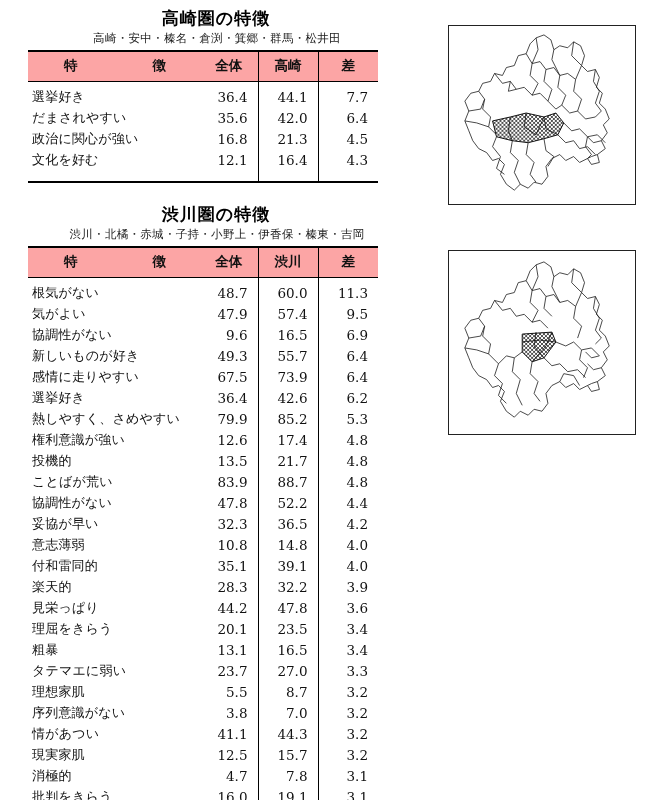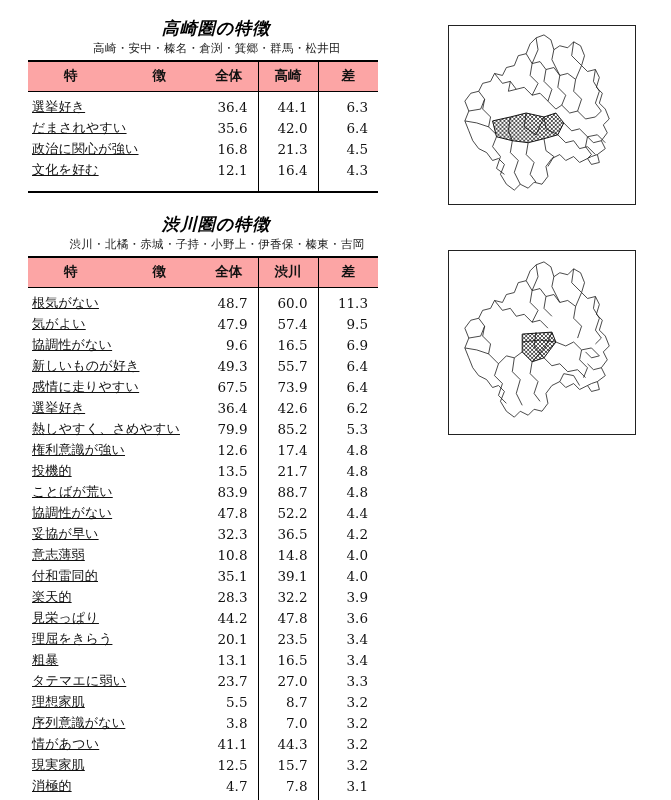--- a/index.html
+++ b/index.html
@@ -28,23 +28,22 @@
   .table-block { position: absolute; left: 0; width: 420px; }
   #block-takasaki { top: 4px; }
   #block-shibukawa { top: 200px; }
 
   .tbl-title {
     text-align: center;
     font-weight: bold;
     font-size: 17px;
     letter-spacing: 1px;
     color: #000;
-    margin: 13px 0 1px 0;
+    margin: 3px 0 1px 0;
     padding-left: 12px;
-    font-style: italic;
   }
   .tbl-subtitle {
     text-align: center;
     font-size: 11.5px;
     letter-spacing: 0.3px;
     color: #1a1a1a;
     margin: 0 0 4px 0;
     padding-left: 14px;
     white-space: nowrap;
   }
@@ -78,21 +77,20 @@
 
   table.stat tbody td {
     font-size: 13px;
     padding: 1.5px 0;
     background: #fff;
   }
   table.stat tbody td.td-label {
     text-align: left;
     padding-left: 4px;
     letter-spacing: 0.2px;
-    text-decoration: underline;
   }
   table.stat tbody td.num {
     text-align: right;
     font-family: "DejaVu Serif", "Liberation Serif", serif;
     font-size: 13.5px;
     padding-right: 10px;
   }
   table.stat tbody td.sep { border-left: 1.5px solid #000; }
   table.stat tbody tr:first-child td { padding-top: 6px; }
   table.stat tbody tr:last-child td { padding-bottom: 12px; }
@@ -138,21 +136,21 @@
           <th>全体</th>
           <th class="sep">高崎</th>
           <th class="sep">差</th>
         </tr>
       </thead>
       <tbody>
         <tr>
           <td class="td-label">選挙好き</td>
           <td class="num">36.4</td>
           <td class="num sep">44.1</td>
-          <td class="num sep">6.3</td>
+          <td class="num sep">7.7</td>
         </tr>
         <tr>
           <td class="td-label">だまされやすい</td>
           <td class="num">35.6</td>
           <td class="num sep">42.0</td>
           <td class="num sep">6.4</td>
         </tr>
         <tr>
           <td class="td-label">政治に関心が強い</td>
           <td class="num">16.8</td>

